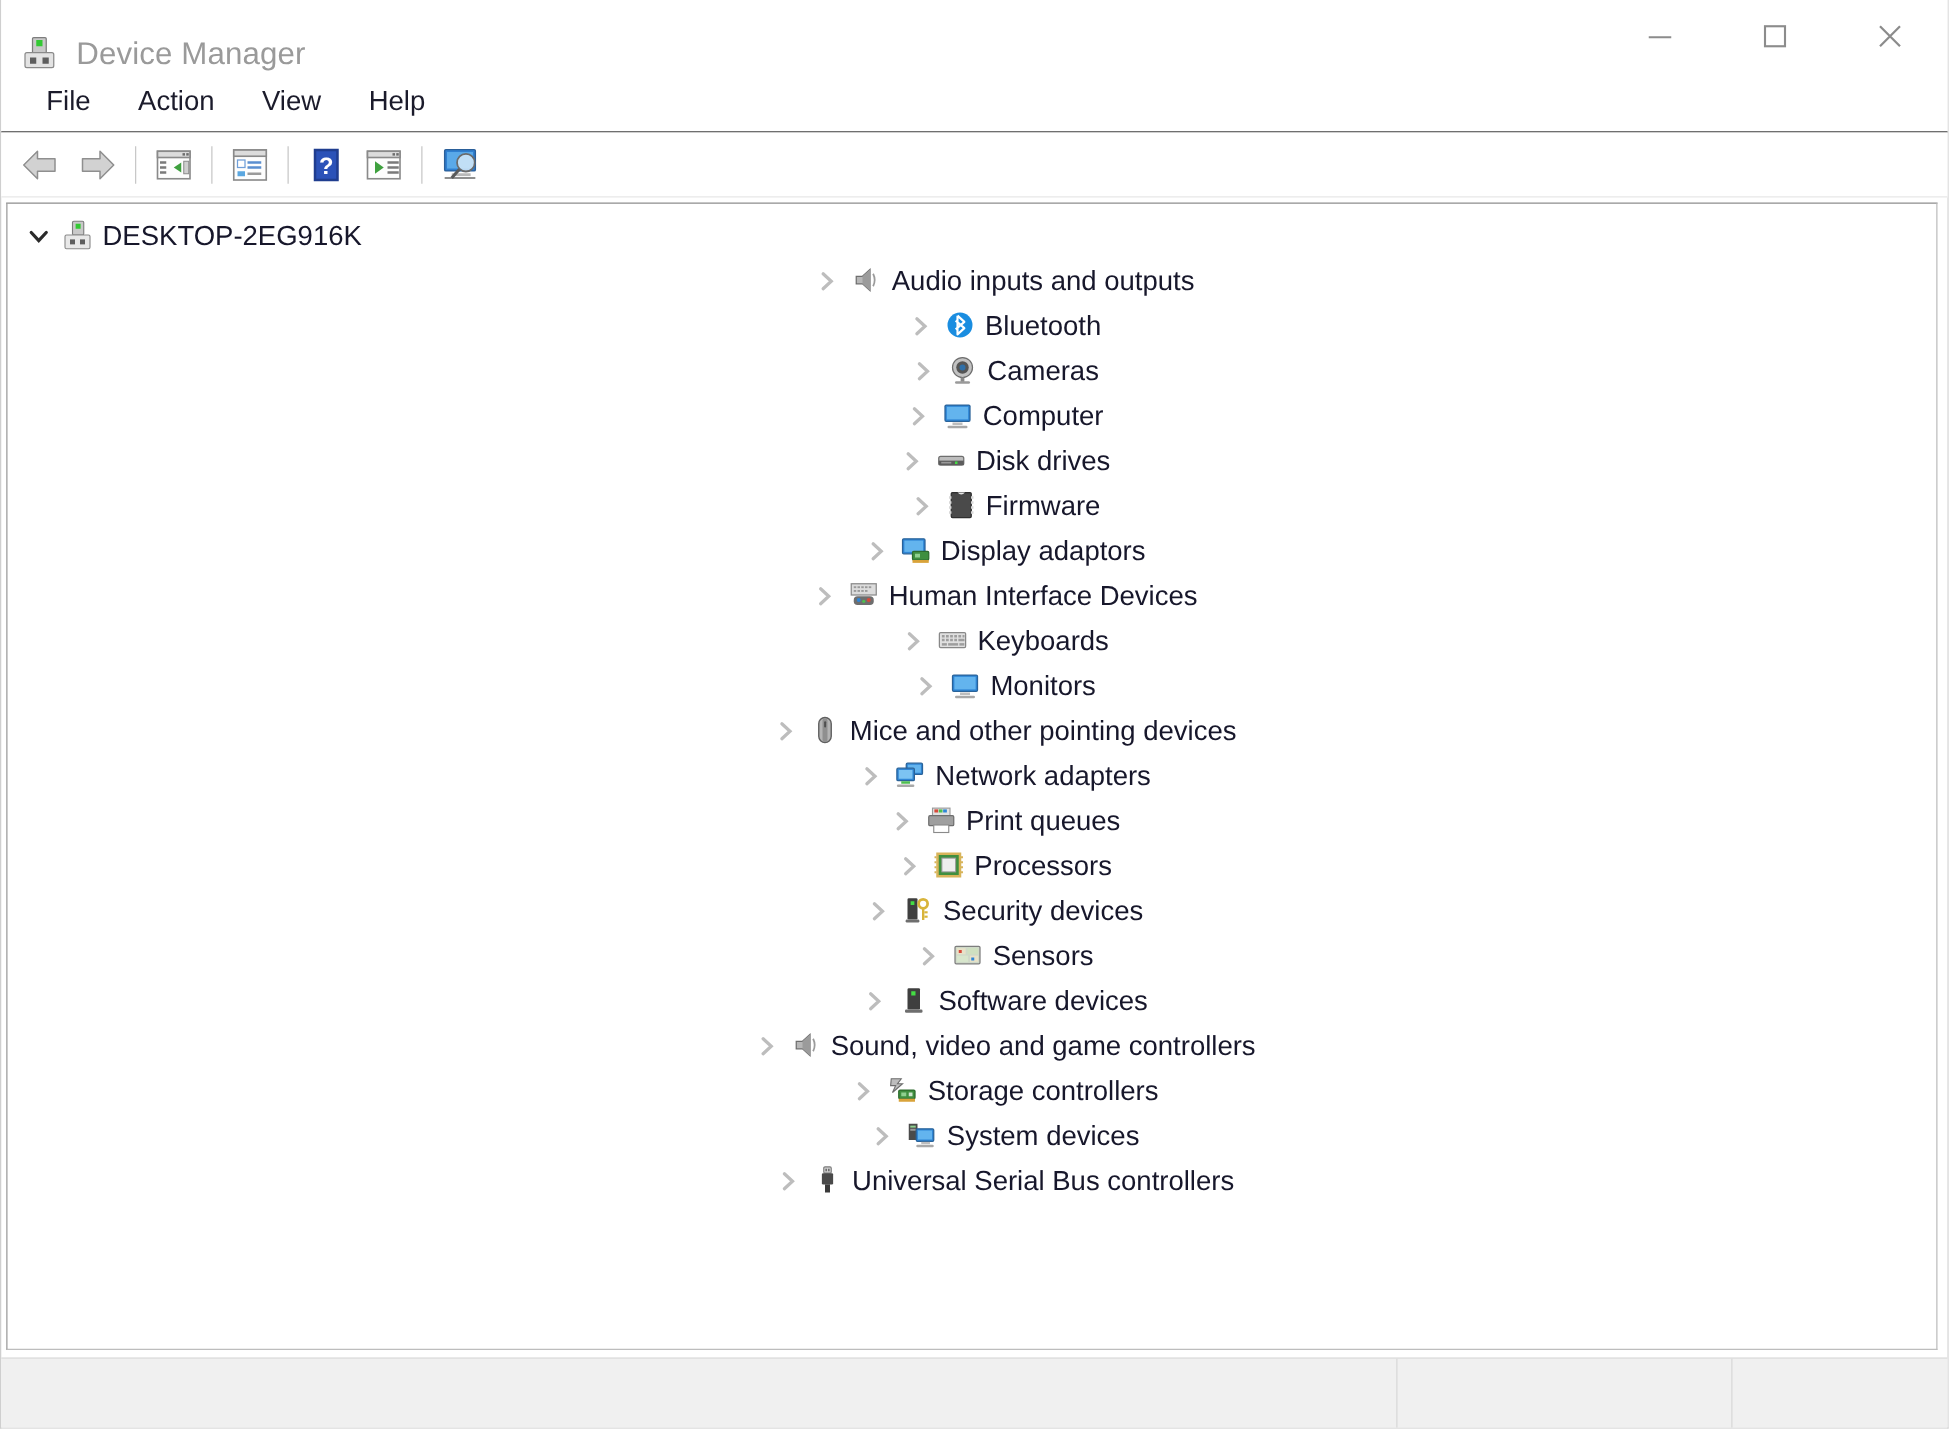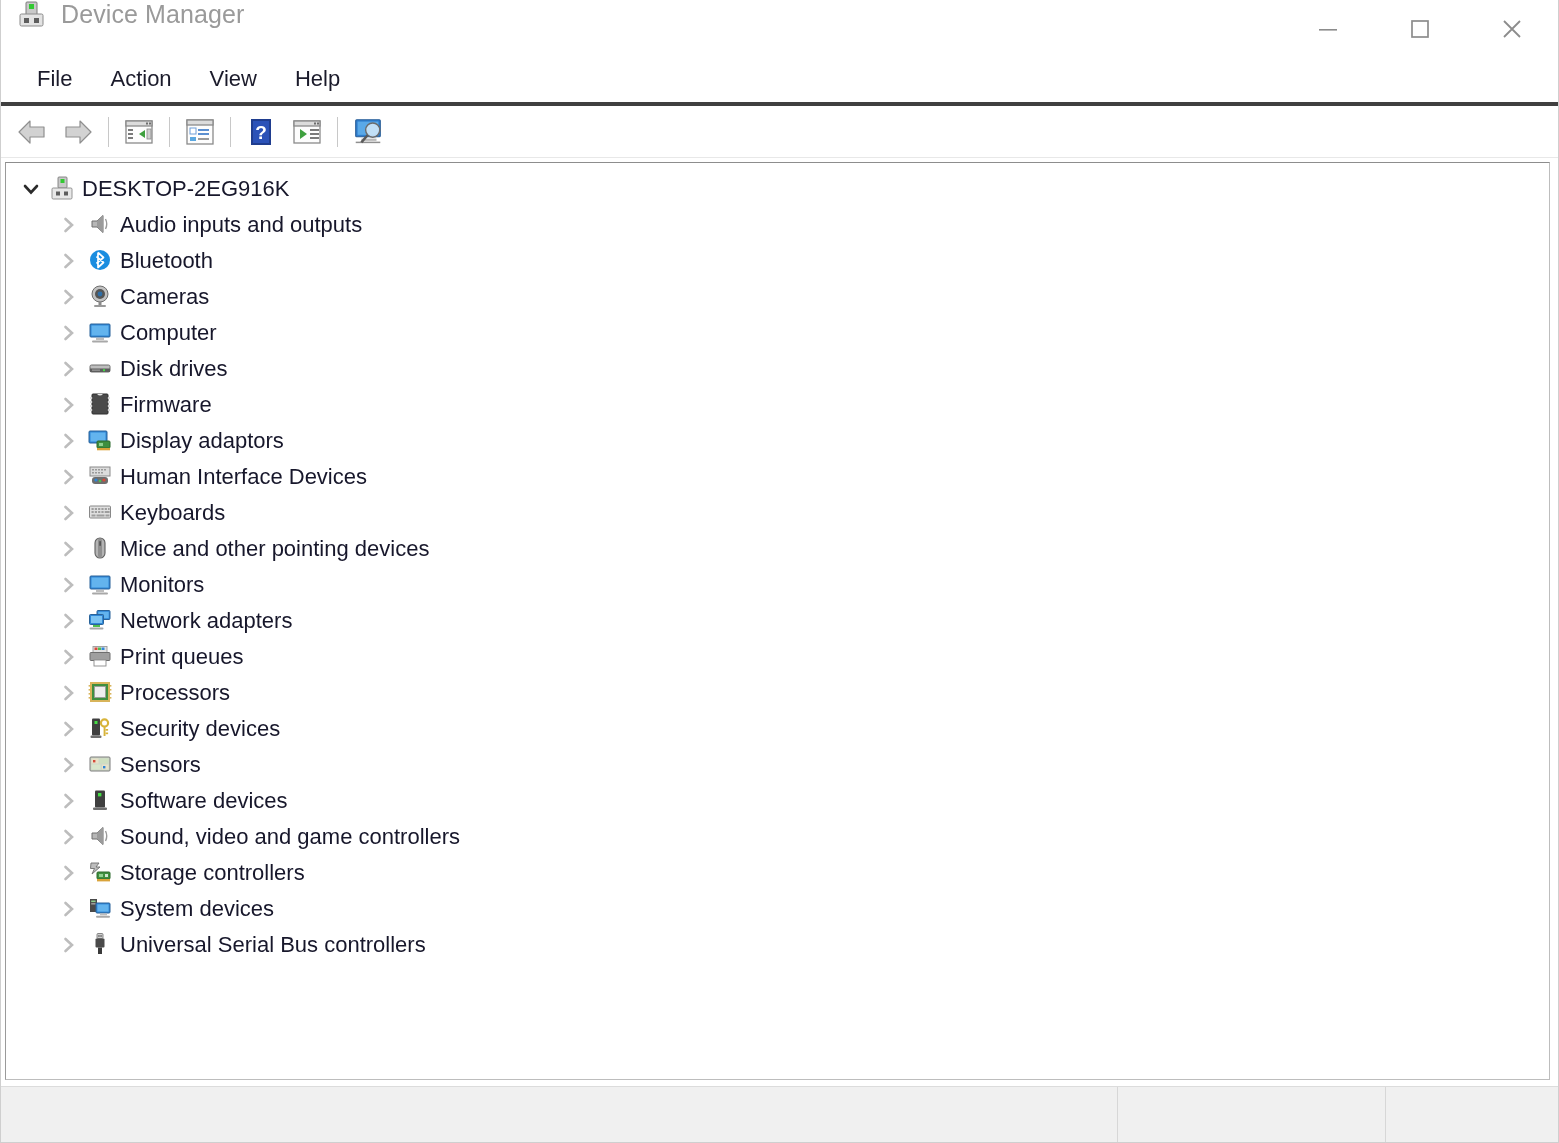--- a/index.html
+++ b/index.html
@@ -22,21 +22,21 @@
     flex-direction: column;
   }
 
   
   #titlebar {
     position: relative;
     height: 58px;
     flex: 0 0 58px;
     background: #ffffff;
     display: flex;
-    align-items: flex-start;
+    align-items: flex-end;
   }
   #app-icon {
     margin-left: 16px;
     width: 30px; height: 30px;
     position: relative;
     flex: 0 0 30px;
   }
   #title-text {
     margin-left: 14px;
     font-size: 25px;
@@ -60,21 +60,21 @@
   .win-btn svg { display: block; }
 
   
   #menubar {
     height: 48px;
     flex: 0 0 48px;
     background: #ffffff;
     display: flex;
     align-items: center;
     padding-left: 20px;
-    border-bottom: 4px solid #404040;
+    border-bottom: 1px solid #404040;
   }
   .menu-item {
     font-size: 22px;
     color: #1b1b2b;
     padding: 2px 16px 4px 16px;
     margin-right: 6px;
     white-space: nowrap;
     cursor: default;
   }
 
@@ -117,21 +117,21 @@
     padding: 8px 0 0 0;
   }
   .tree-row {
     height: 36px;
     display: flex;
     align-items: center;
     padding-left: 14px;
     cursor: default;
     white-space: nowrap;
   }
-  .tree-row.child { padding-left: 52px; }
+  .tree-row.child { padding-left: 52px; justify-content: center; }
 
   .chev {
     width: 22px; height: 22px;
     flex: 0 0 22px;
     display: flex; align-items: center; justify-content: center;
     margin-right: 8px;
   }
   .node-icon {
     width: 24px; height: 26px;
     flex: 0 0 24px;
@@ -503,43 +503,43 @@
       </div>
 
       <div class="tree-row child">
         <span class="chev">
           <svg width="18" height="18" viewBox="0 0 18 18">
               <path d="M5.5 3 L12 9 L5.5 15" fill="none" stroke="#bdbdbd" stroke-width="2.6" stroke-linecap="round"></path>
             </svg>
         </span>
         <span class="node-icon">
           <svg viewBox="0 0 24 24" width="24" height="24">
-            <rect x="7" y="2" width="10" height="20" rx="5" fill="#b4b4b4" stroke="#5f5f5f" stroke-width="1.1"></rect>
-            <rect x="10" y="2.5" width="4" height="19" rx="2" fill="#8f8f8f"></rect>
-            <rect x="11.3" y="5" width="1.6" height="5" rx=".8" fill="#4f4f4f"></rect>
-          </svg>
-        </span>
-        <span class="node-label">Mice and other pointing devices</span>
-      </div>
-
-      <div class="tree-row child">
-        <span class="chev">
-          <svg width="18" height="18" viewBox="0 0 18 18">
-              <path d="M5.5 3 L12 9 L5.5 15" fill="none" stroke="#bdbdbd" stroke-width="2.6" stroke-linecap="round"></path>
-            </svg>
-        </span>
-        <span class="node-icon">
-          <svg viewBox="0 0 24 24" width="24" height="24">
             <rect x="2" y="4" width="20" height="13" rx="1" fill="#2f86d6" stroke="#2a6399" stroke-width="1"></rect>
             <rect x="3.5" y="5.5" width="17" height="10" fill="#63b4ee"></rect>
             <rect x="8" y="18" width="8" height="2" fill="#bdbdbd"></rect>
             <rect x="4" y="20.5" width="16" height="2" rx="1" fill="#a8a8a8"></rect>
           </svg>
         </span>
         <span class="node-label">Monitors</span>
+      </div>
+
+      <div class="tree-row child">
+        <span class="chev">
+          <svg width="18" height="18" viewBox="0 0 18 18">
+              <path d="M5.5 3 L12 9 L5.5 15" fill="none" stroke="#bdbdbd" stroke-width="2.6" stroke-linecap="round"></path>
+            </svg>
+        </span>
+        <span class="node-icon">
+          <svg viewBox="0 0 24 24" width="24" height="24">
+            <rect x="7" y="2" width="10" height="20" rx="5" fill="#b4b4b4" stroke="#5f5f5f" stroke-width="1.1"></rect>
+            <rect x="10" y="2.5" width="4" height="19" rx="2" fill="#8f8f8f"></rect>
+            <rect x="11.3" y="5" width="1.6" height="5" rx=".8" fill="#4f4f4f"></rect>
+          </svg>
+        </span>
+        <span class="node-label">Mice and other pointing devices</span>
       </div>
 
       <div class="tree-row child">
         <span class="chev">
           <svg width="18" height="18" viewBox="0 0 18 18">
               <path d="M5.5 3 L12 9 L5.5 15" fill="none" stroke="#bdbdbd" stroke-width="2.6" stroke-linecap="round"></path>
             </svg>
         </span>
         <span class="node-icon">
           <svg viewBox="0 0 24 24" width="24" height="24">

